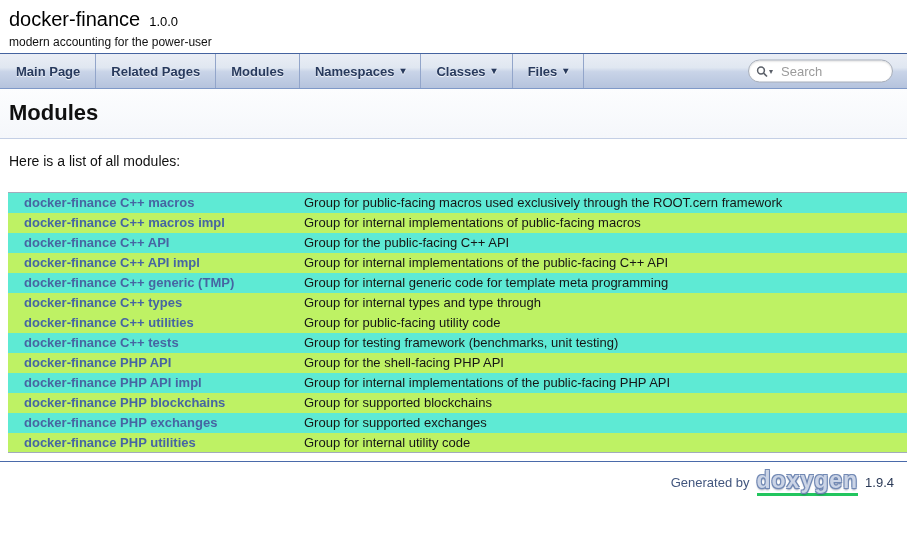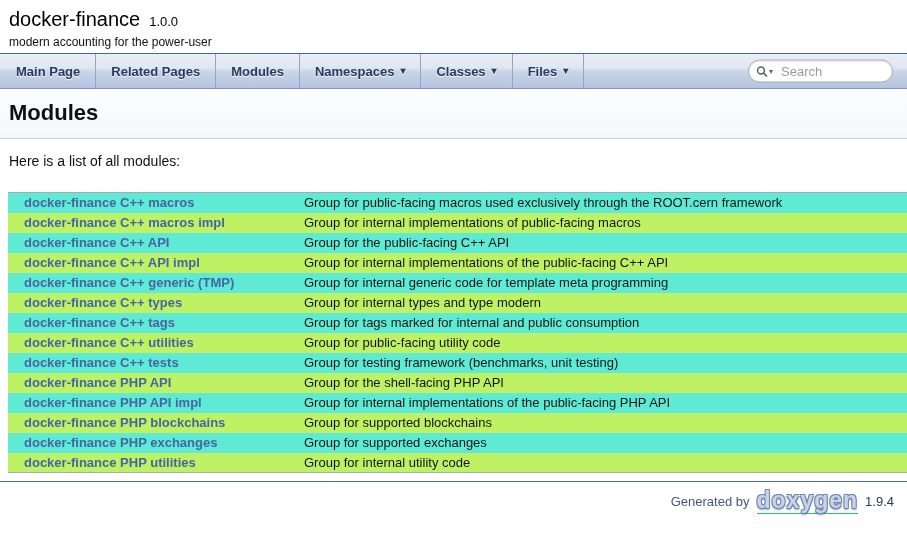--- a/index.html
+++ b/index.html
@@ -84,21 +84,21 @@
   address.footer {
     font-style:normal;
     display:flex; justify-content:flex-end; align-items:center; gap:7px;
     padding:7px 13px 0 0;
     font-size:13px; color:#42567E;
   }
   .doxylogo {
     font-size:23px; font-weight:bold; letter-spacing:1px; line-height:1;
     color:#CBD4E6;
     text-shadow:-1px -1px 0 #7289B4, 1px -1px 0 #7289B4, -1px 1px 0 #7289B4, 1px 1px 0 #7289B4, 0 2px 2px rgba(44,64,105,0.55);
-    border-bottom:1px solid #22c55e;
+    border-bottom:3px solid #22c55e;
     padding-bottom:1px;
     cursor:pointer;
   }
   .version { font-size:13px; color:#2B3A57; }
 </style>
 </head>
 <body>
 
 <div id="titlearea">
   <div class="projectrow">
@@ -167,25 +167,21 @@
         <tr class="even">
           <td class="entry"><a>docker-finance C++ API impl</a></td>
           <td class="desc">Group for internal implementations of the public-facing C++ API</td>
         </tr>
         <tr class="odd">
           <td class="entry"><a>docker-finance C++ generic (TMP)</a></td>
           <td class="desc">Group for internal generic code for template meta programming</td>
         </tr>
         <tr class="even">
           <td class="entry"><a>docker-finance C++ types</a></td>
-          <td class="desc">Group for internal types and type modern</td>
-        </tr>
-        <tr class="odd">
-          <td class="entry"><a>docker-finance C++ tags</a></td>
-          <td class="desc">Group for tags marked for internal and public consumption</td>
+          <td class="desc">Group for internal types and type through</td>
         </tr>
         <tr class="even">
           <td class="entry"><a>docker-finance C++ utilities</a></td>
           <td class="desc">Group for public-facing utility code</td>
         </tr>
         <tr class="odd">
           <td class="entry"><a>docker-finance C++ tests</a></td>
           <td class="desc">Group for testing framework (benchmarks, unit testing)</td>
         </tr>
         <tr class="even">

